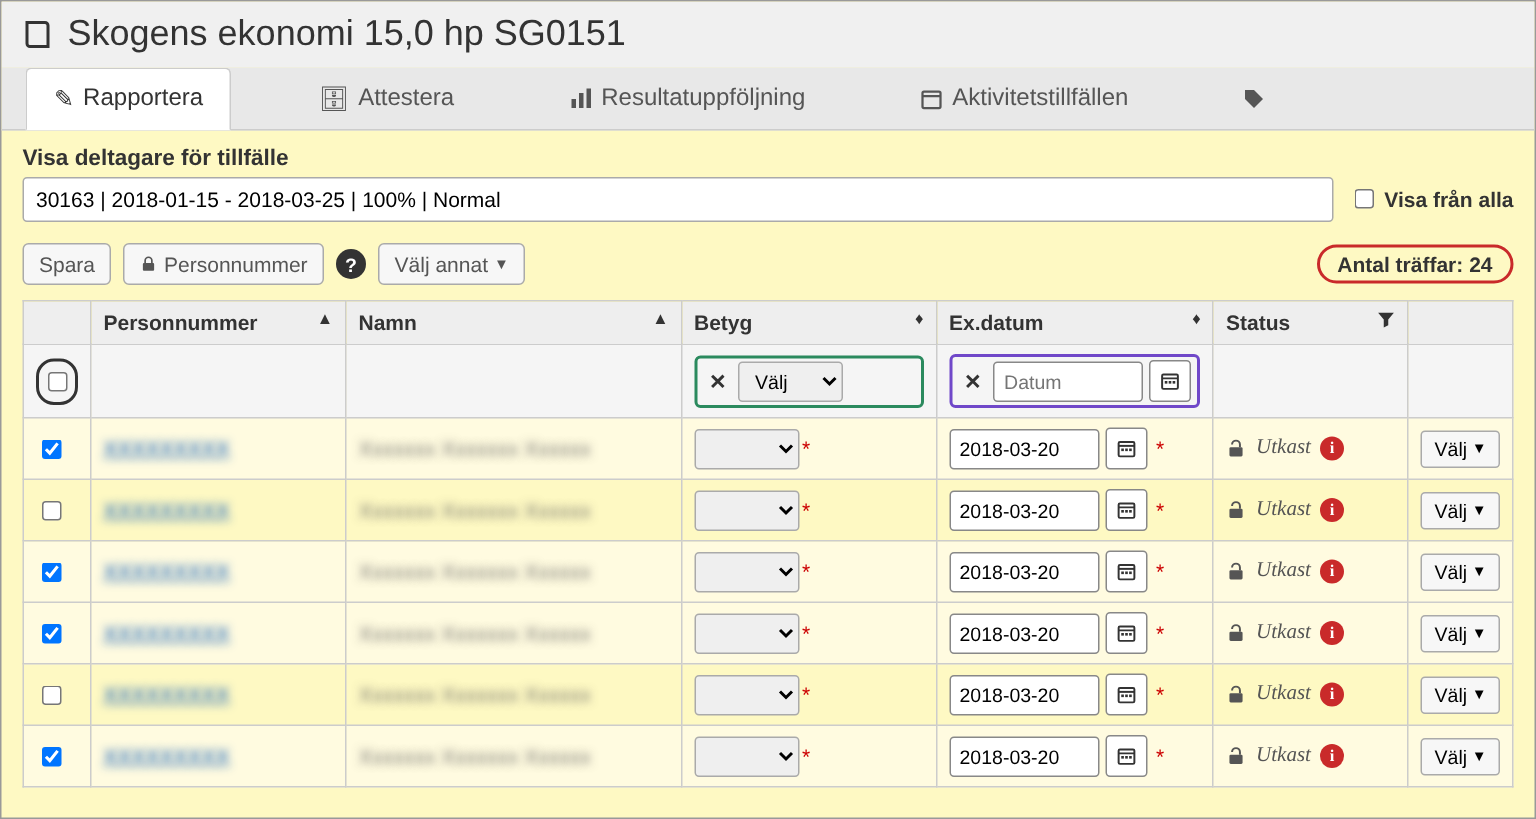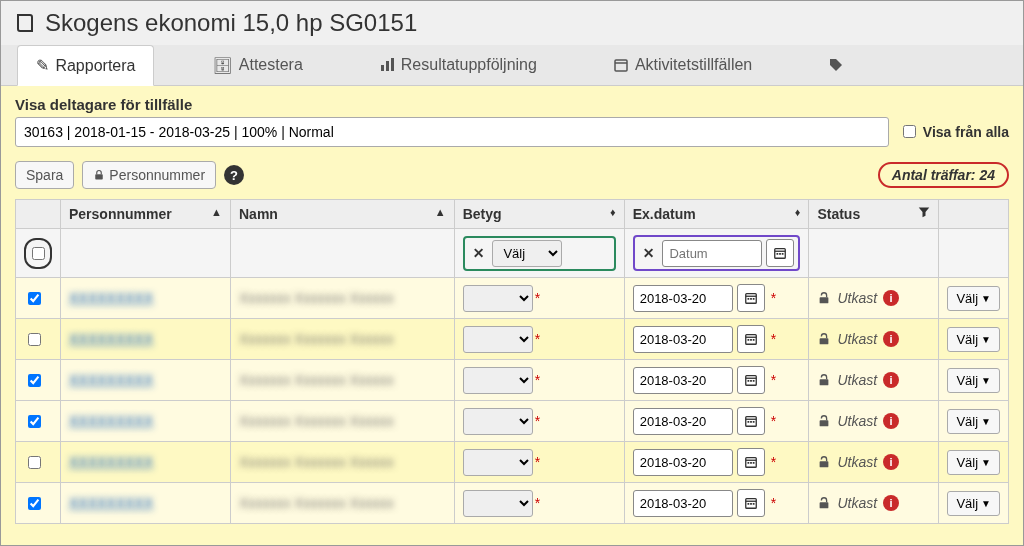--- a/index.html
+++ b/index.html
@@ -106,21 +106,21 @@
       width: 20px;
       height: 20px;
       background: #333;
       color: #fff;
       border-radius: 50%;
       align-items: center;
       justify-content: center;
       font-size: 13px;
       font-weight: bold;
     }
-    .toolbar-right { margin-left: auto; display: flex; align-items:center; gap: 14px; font-style: italic; }
+    .toolbar-right { margin-left: auto; display: flex; align-items:center; gap: 14px; }
     .checkbox-inline { display: flex; align-items: center; gap: 4px; font-weight: bold; }
     .result-badge {
       border: 2px solid #c92a2a;
       border-radius: 14px;
       padding: 3px 12px;
       font-weight: bold;
       color: #333;
     }
     table.data {
       width: 100%;
@@ -174,21 +174,21 @@
     tr.highlight td { background: #fffbe0; }
     .blur-text {
       color: transparent;
       text-shadow: 0 0 6px rgba(56,120,190,0.9);
       font-weight: bold;
     }
     .blur-name {
       color: transparent;
       text-shadow: 0 0 6px rgba(100,100,100,0.85);
     }
-    .status-cell { display:flex; align-items:center; gap:6px; }
+    .status-cell { display:flex; align-items:center; gap:6px;font-family:Liberation Serif, serif; }
     .status-text { font-style: italic; color: #555; }
     .info-icon {
       display:inline-flex; width:16px; height:16px; border-radius:50%;
       background:#c92a2a; color:#fff; font-size:11px; font-weight:bold;
       align-items:center; justify-content:center;
     }
     .action-btn {
       padding: 4px 8px;
       border: 1px solid #aaa;
       border-radius: 3px;
@@ -275,20 +275,24 @@
       <button class="btn">
         <span class="icon">
           <svg width="12" height="12" viewBox="0 0 16 16" fill="#555">
               <rect x="3" y="7" width="10" height="7" rx="1"></rect>
               <path d="M5 7V5a3 3 0 016 0v2" fill="none" stroke="#555" stroke-width="1.5"></path>
             </svg>
         </span>
         <span>Personnummer</span>
       </button>
       <span class="help-icon">?</span>
+      <button class="btn">
+        <span>Välj annat</span>
+        <span class="caret">▼</span>
+      </button>
       <div class="toolbar-right">
         <span class="result-badge">
           <span>Antal träffar: </span><span>24</span>
         </span>
       </div>
     </div>
 
     <table class="data">
       <thead>
         <tr>

